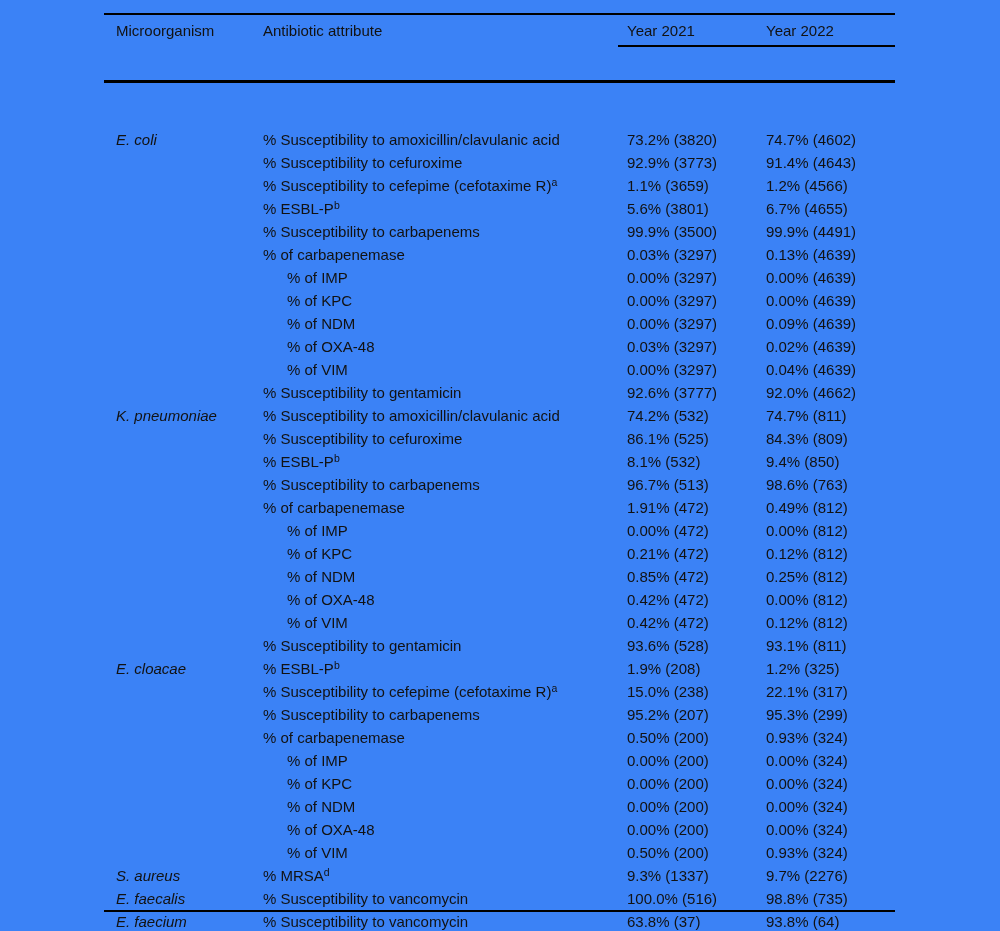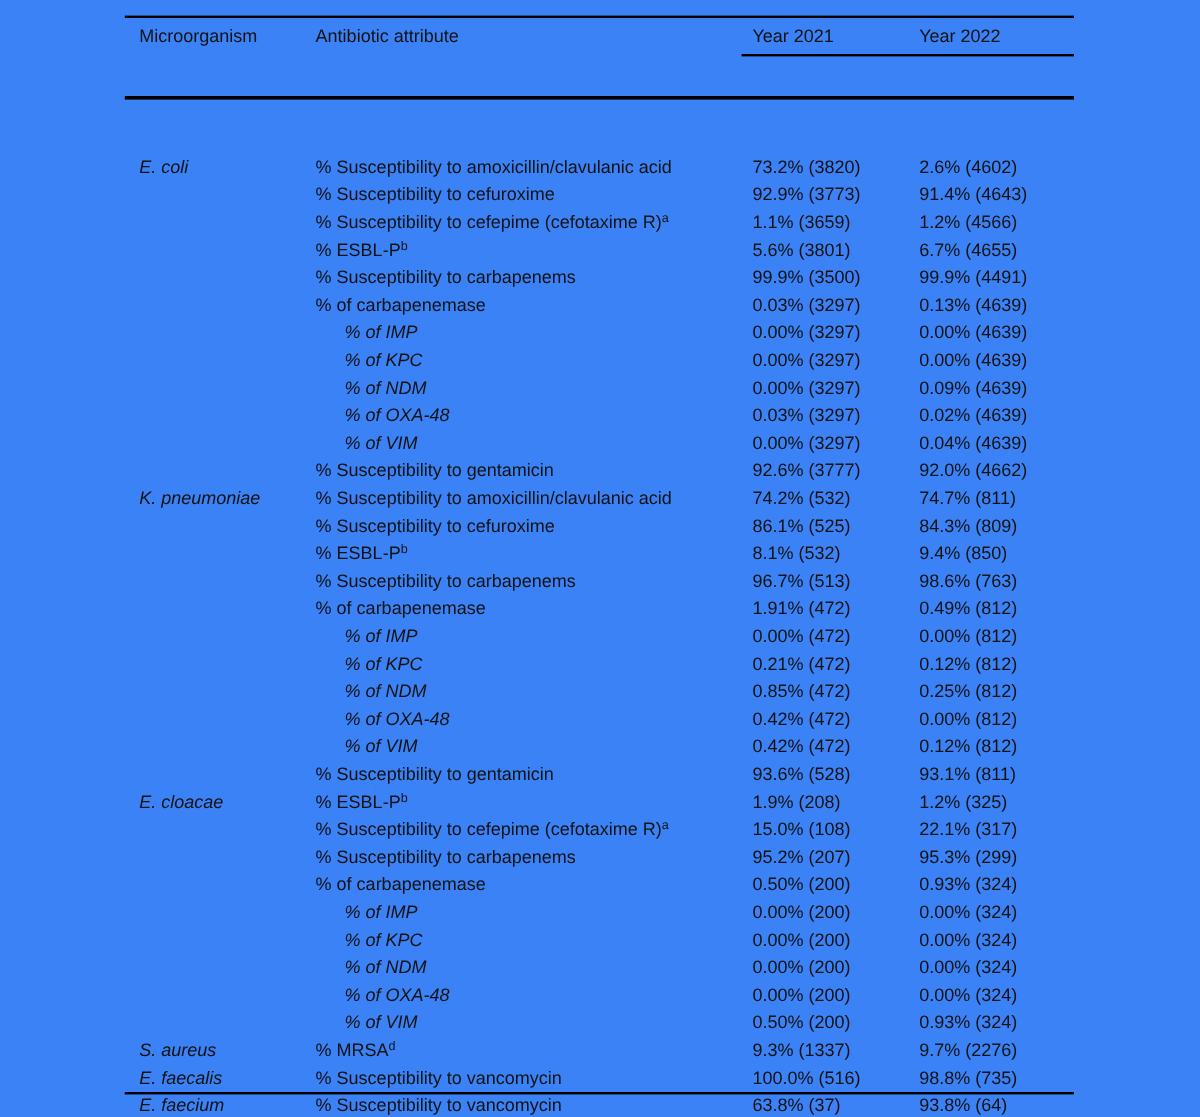--- a/index.html
+++ b/index.html
@@ -30,21 +30,21 @@
   }
 
   .rows { position: absolute; top: 83px; left: 0; width: 791px; margin-top: 45px; }
   .row { position: relative; height: 23px; }
   .cell {
     position: absolute; top: 0; height: 23px; line-height: 23px;
     font-size: 15px; white-space: nowrap;
   }
   .cell-org  { left: 12px; font-style: italic; }
   .cell-attr { left: 159px; }
-  .cell-attr.indent { left: 183px; font-style: italic; }
+  .cell-attr.indent { left: 183px; }
   .cell-y1   { left: 523px; }
   .cell-y2   { left: 662px; }
 
   .sup { font-size: 10.5px; position: relative; top: -5px; line-height: 0; }
 </style>
 </head>
 <body>
 
 <div class="page">
   <div class="table">
@@ -59,21 +59,21 @@
     <div class="rule rule-years"></div>
 
 
     <div class="rule rule-thick"></div>
 
     <div class="rows" id="rows">
         <div class="row">
     <div class="cell cell-org">E. coli</div>
     <div class="cell cell-attr"><span>% Susceptibility to amoxicillin/clavulanic acid</span><span class="sup"></span></div>
     <div class="cell cell-y1">73.2% (3820)</div>
-    <div class="cell cell-y2">2.6% (4602)</div>
+    <div class="cell cell-y2">74.7% (4602)</div>
   </div>
         <div class="row">
     <div class="cell cell-org"></div>
     <div class="cell cell-attr"><span>% Susceptibility to cefuroxime</span><span class="sup"></span></div>
     <div class="cell cell-y1">92.9% (3773)</div>
     <div class="cell cell-y2">91.4% (4643)</div>
   </div>
         <div class="row">
     <div class="cell cell-org"></div>
     <div class="cell cell-attr"><span>% Susceptibility to cefepime (cefotaxime R)</span><span class="sup">a</span></div>
@@ -202,21 +202,21 @@
   </div>
         <div class="row">
     <div class="cell cell-org">E. cloacae</div>
     <div class="cell cell-attr"><span>% ESBL-P</span><span class="sup">b</span></div>
     <div class="cell cell-y1">1.9% (208)</div>
     <div class="cell cell-y2">1.2% (325)</div>
   </div>
         <div class="row">
     <div class="cell cell-org"></div>
     <div class="cell cell-attr"><span>% Susceptibility to cefepime (cefotaxime R)</span><span class="sup">a</span></div>
-    <div class="cell cell-y1">15.0% (108)</div>
+    <div class="cell cell-y1">15.0% (238)</div>
     <div class="cell cell-y2">22.1% (317)</div>
   </div>
         <div class="row">
     <div class="cell cell-org"></div>
     <div class="cell cell-attr"><span>% Susceptibility to carbapenems</span><span class="sup"></span></div>
     <div class="cell cell-y1">95.2% (207)</div>
     <div class="cell cell-y2">95.3% (299)</div>
   </div>
         <div class="row">
     <div class="cell cell-org"></div>

